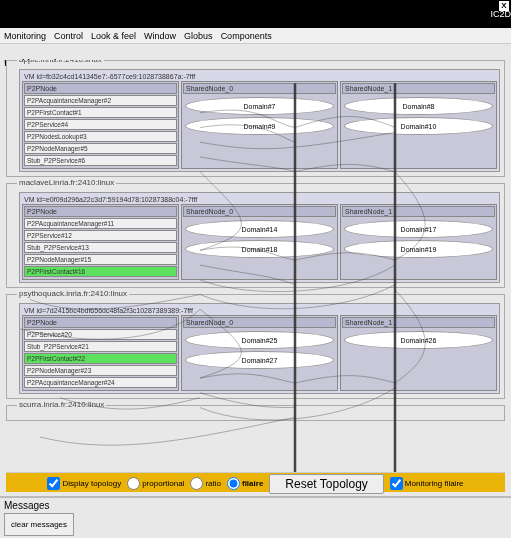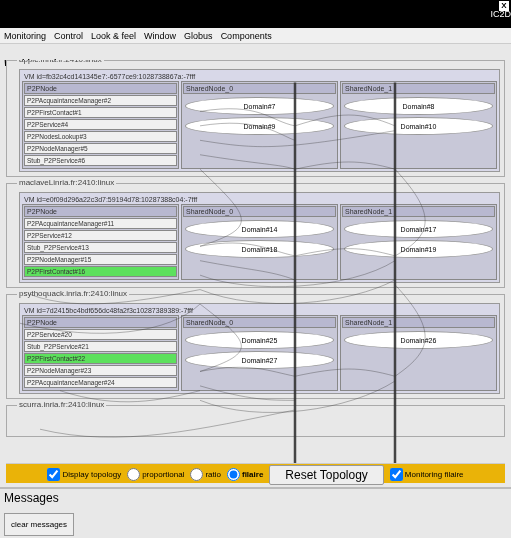--- a/index.html
+++ b/index.html
@@ -22,21 +22,21 @@
   .node-items { display: flex; flex-direction: column; gap: 1px; padding: 1px 0; }
   .ao { border: 1px solid #888; background: #f0f0f0; font-size: 6.5px; padding: 1px 2px; color: #333; white-space: nowrap; overflow: hidden; }
   .ao.green { background: #5de05d; }
   .domain { background: #fff; border: 1px solid #999; border-radius: 50%; height: 18px; display: flex; align-items: center; justify-content: center; font-size: 7px; margin: 2px 1px; }
   .sharednode-body { padding: 1px; }
   .controls { position: absolute; bottom: 4px; left: 6px; right: 6px; height: 20px; background: #eab308; display: flex; align-items: center; justify-content: center; gap: 6px; font-size: 8px; border-top: 1px solid #ccc; padding-top: 2px; }
   .controls input[type=checkbox], .controls input[type=radio] { margin-right: 2px; vertical-align: middle; }
   .controls button { font-size: 12px; padding: 2px 15px; background: #eee; border: 1px solid #999; border-radius: 2px; }
   .controls b { font-weight: bold; }
   .messages { border-top: 2px solid #bbb; padding: 2px 4px; background: #e8e8e8; }
-  .messages-label { font-size: 12px; margin-bottom: 8px; }
+  .messages-label { font-size: 10px; margin-bottom: 2px; }
   .messages button { font-size: 8px; padding: 6px 6px; background: #eee; border: 1px solid #999; }
   svg.overlay { position: absolute; top: 0; left: 0; width: 100%; height: 100%; pointer-events: none; }
   svg.overlay path { stroke: #333; stroke-width: 0.6; fill: none; opacity: 0.6; }
   svg.overlay path.thick { stroke-width: 2.5; opacity: 0.9; }
 </style>
 </head>
 <body>
 
 <div class="titlebar">
   <span class="title">IC2D</span>
@@ -145,21 +145,21 @@
             </div>
             <div class="node-col">
               <div class="node-header">SharedNode_1</div>
               <div class="sharednode-body">
                 <div class="domain">Domain#26</div>
               </div>
             </div>
           </div>
         </div>
       </div>
-      <div class="host collapsed" style="height: 32px;">
+      <div class="host collapsed" style="height: 16px;">
         <div class="host-legend">scurra.inria.fr:2410:linux</div>
       </div>
     </div>
 
   <svg class="overlay" viewBox="0 0 511 460" preserveAspectRatio="none">
     <path class="thick" d="M295 40 L295 450"></path>
     <path class="thick" d="M395 40 L395 450"></path>
     <path d="M200 70 C 260 60 270 80 295 85"></path>
     <path d="M200 85 C 260 75 280 95 295 100"></path>
     <path d="M200 100 C 260 110 280 110 395 90"></path>

